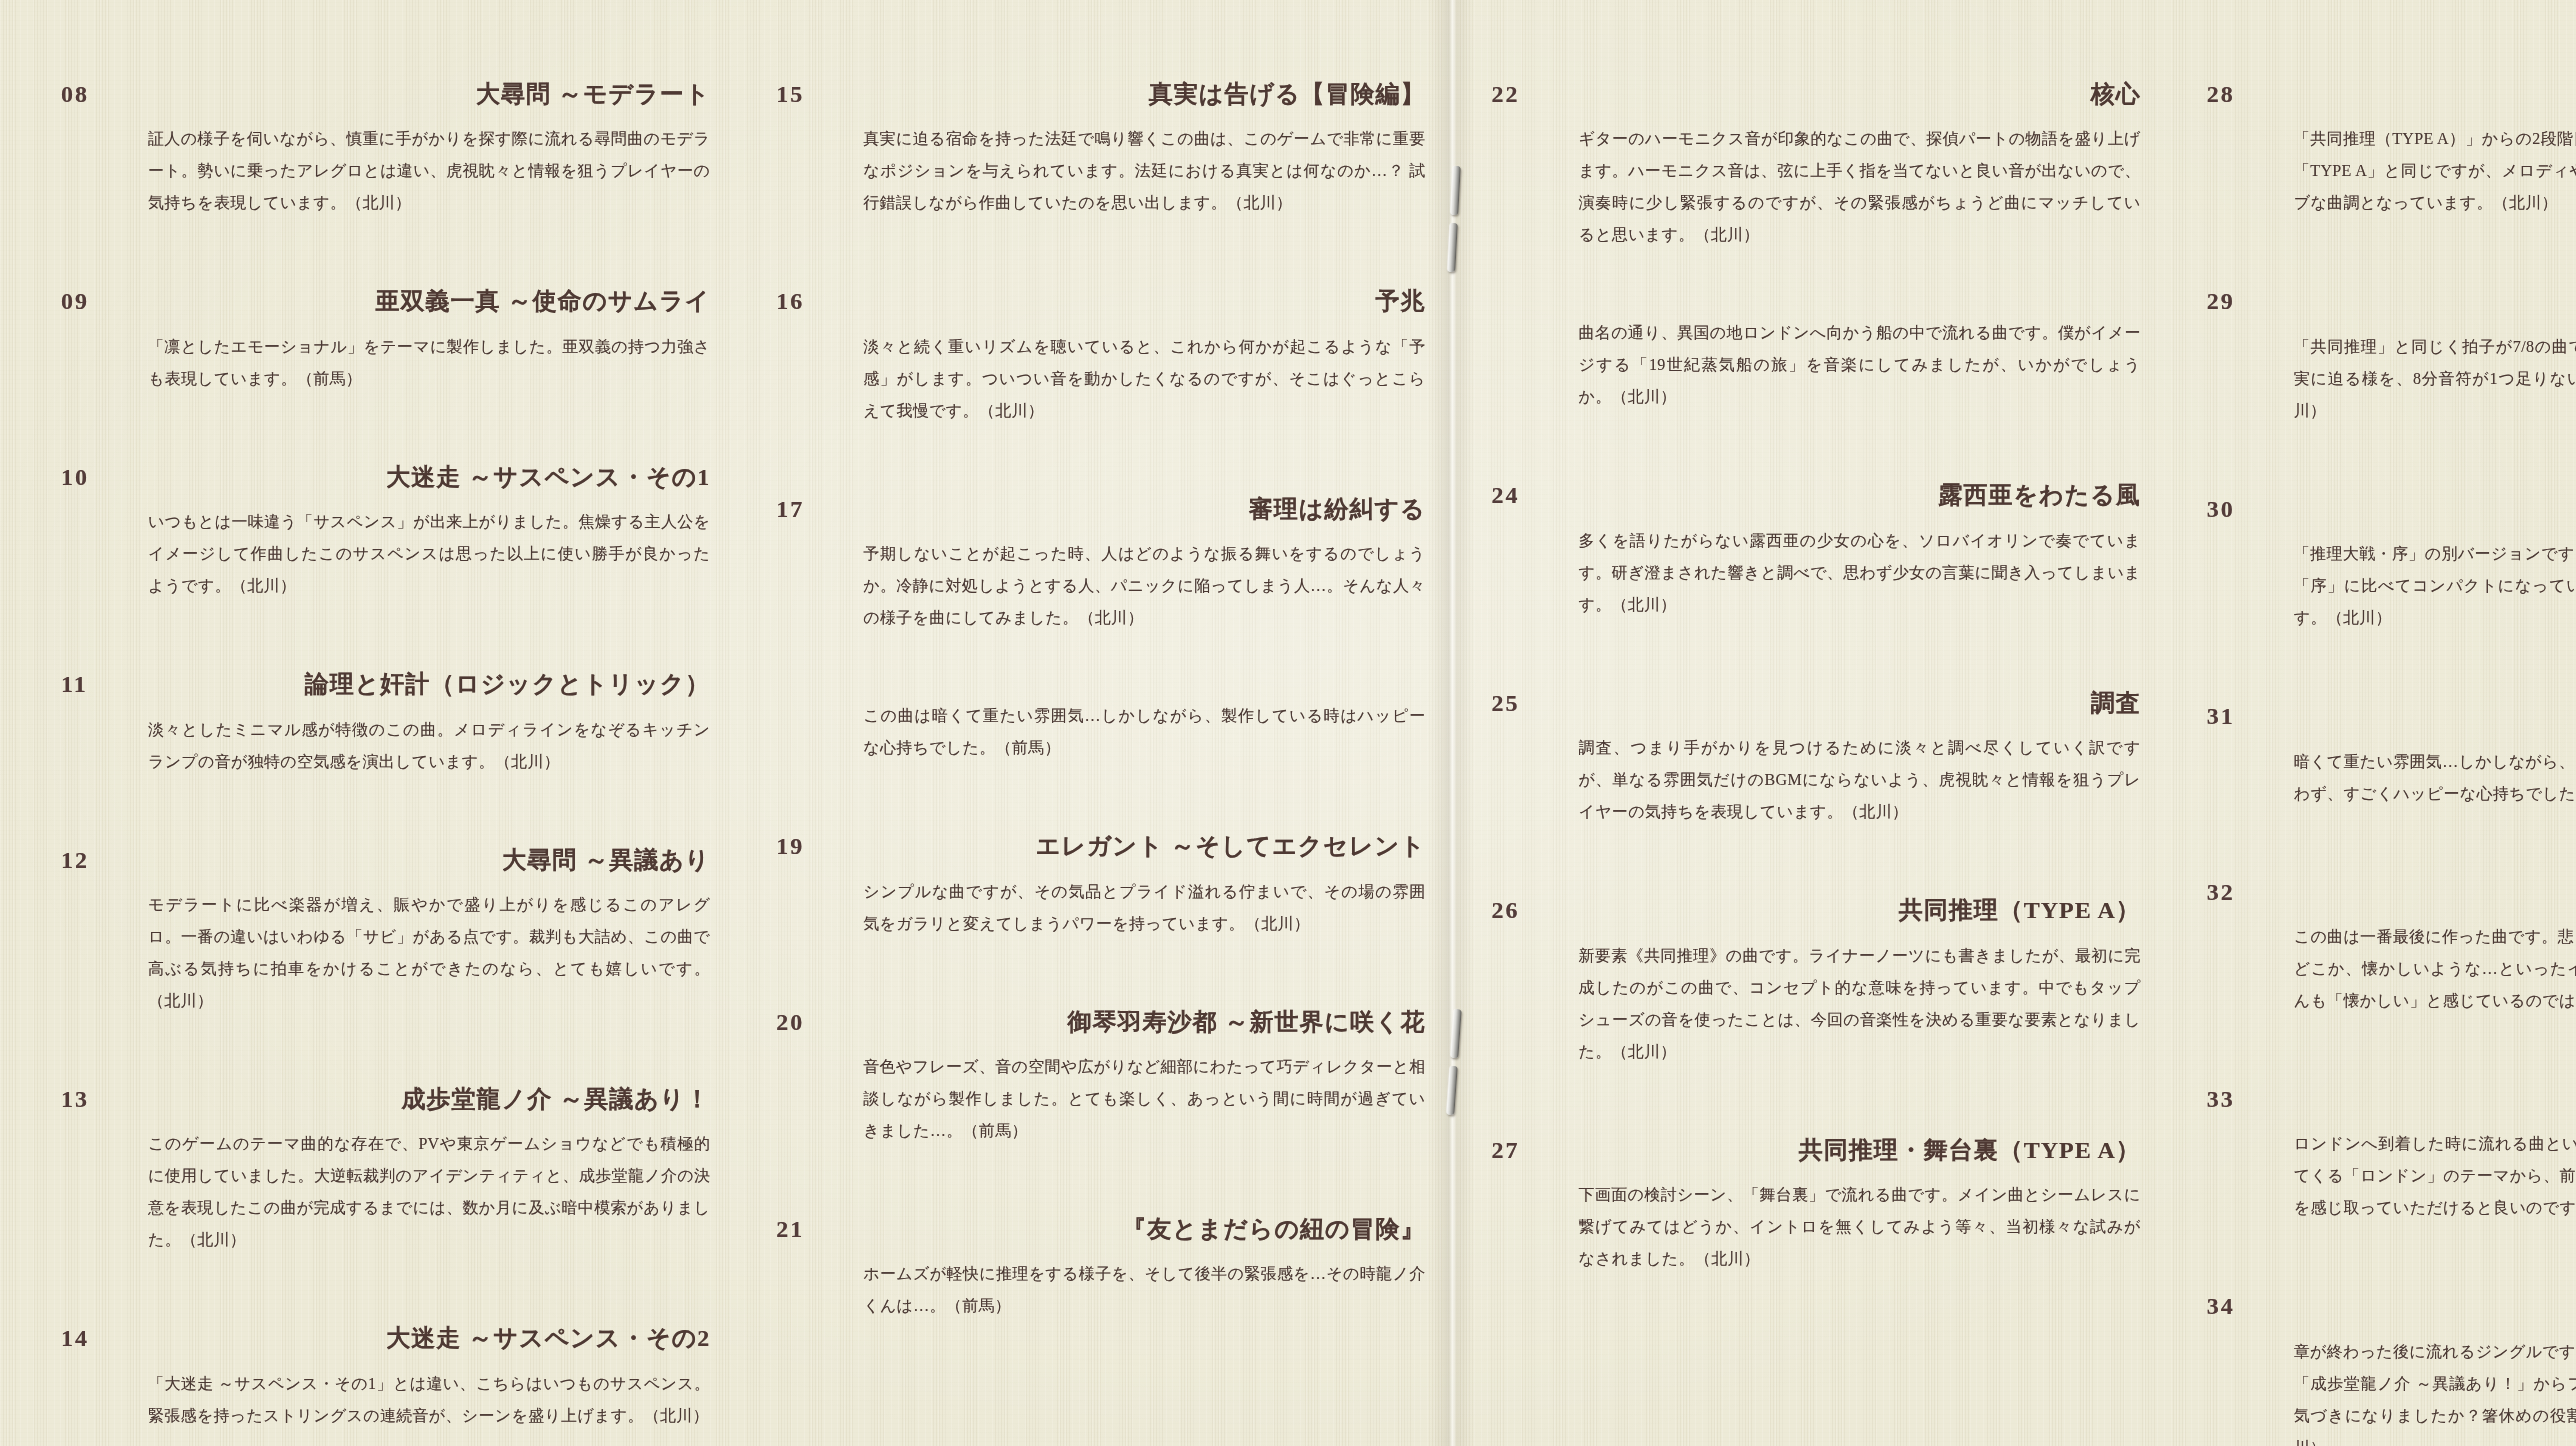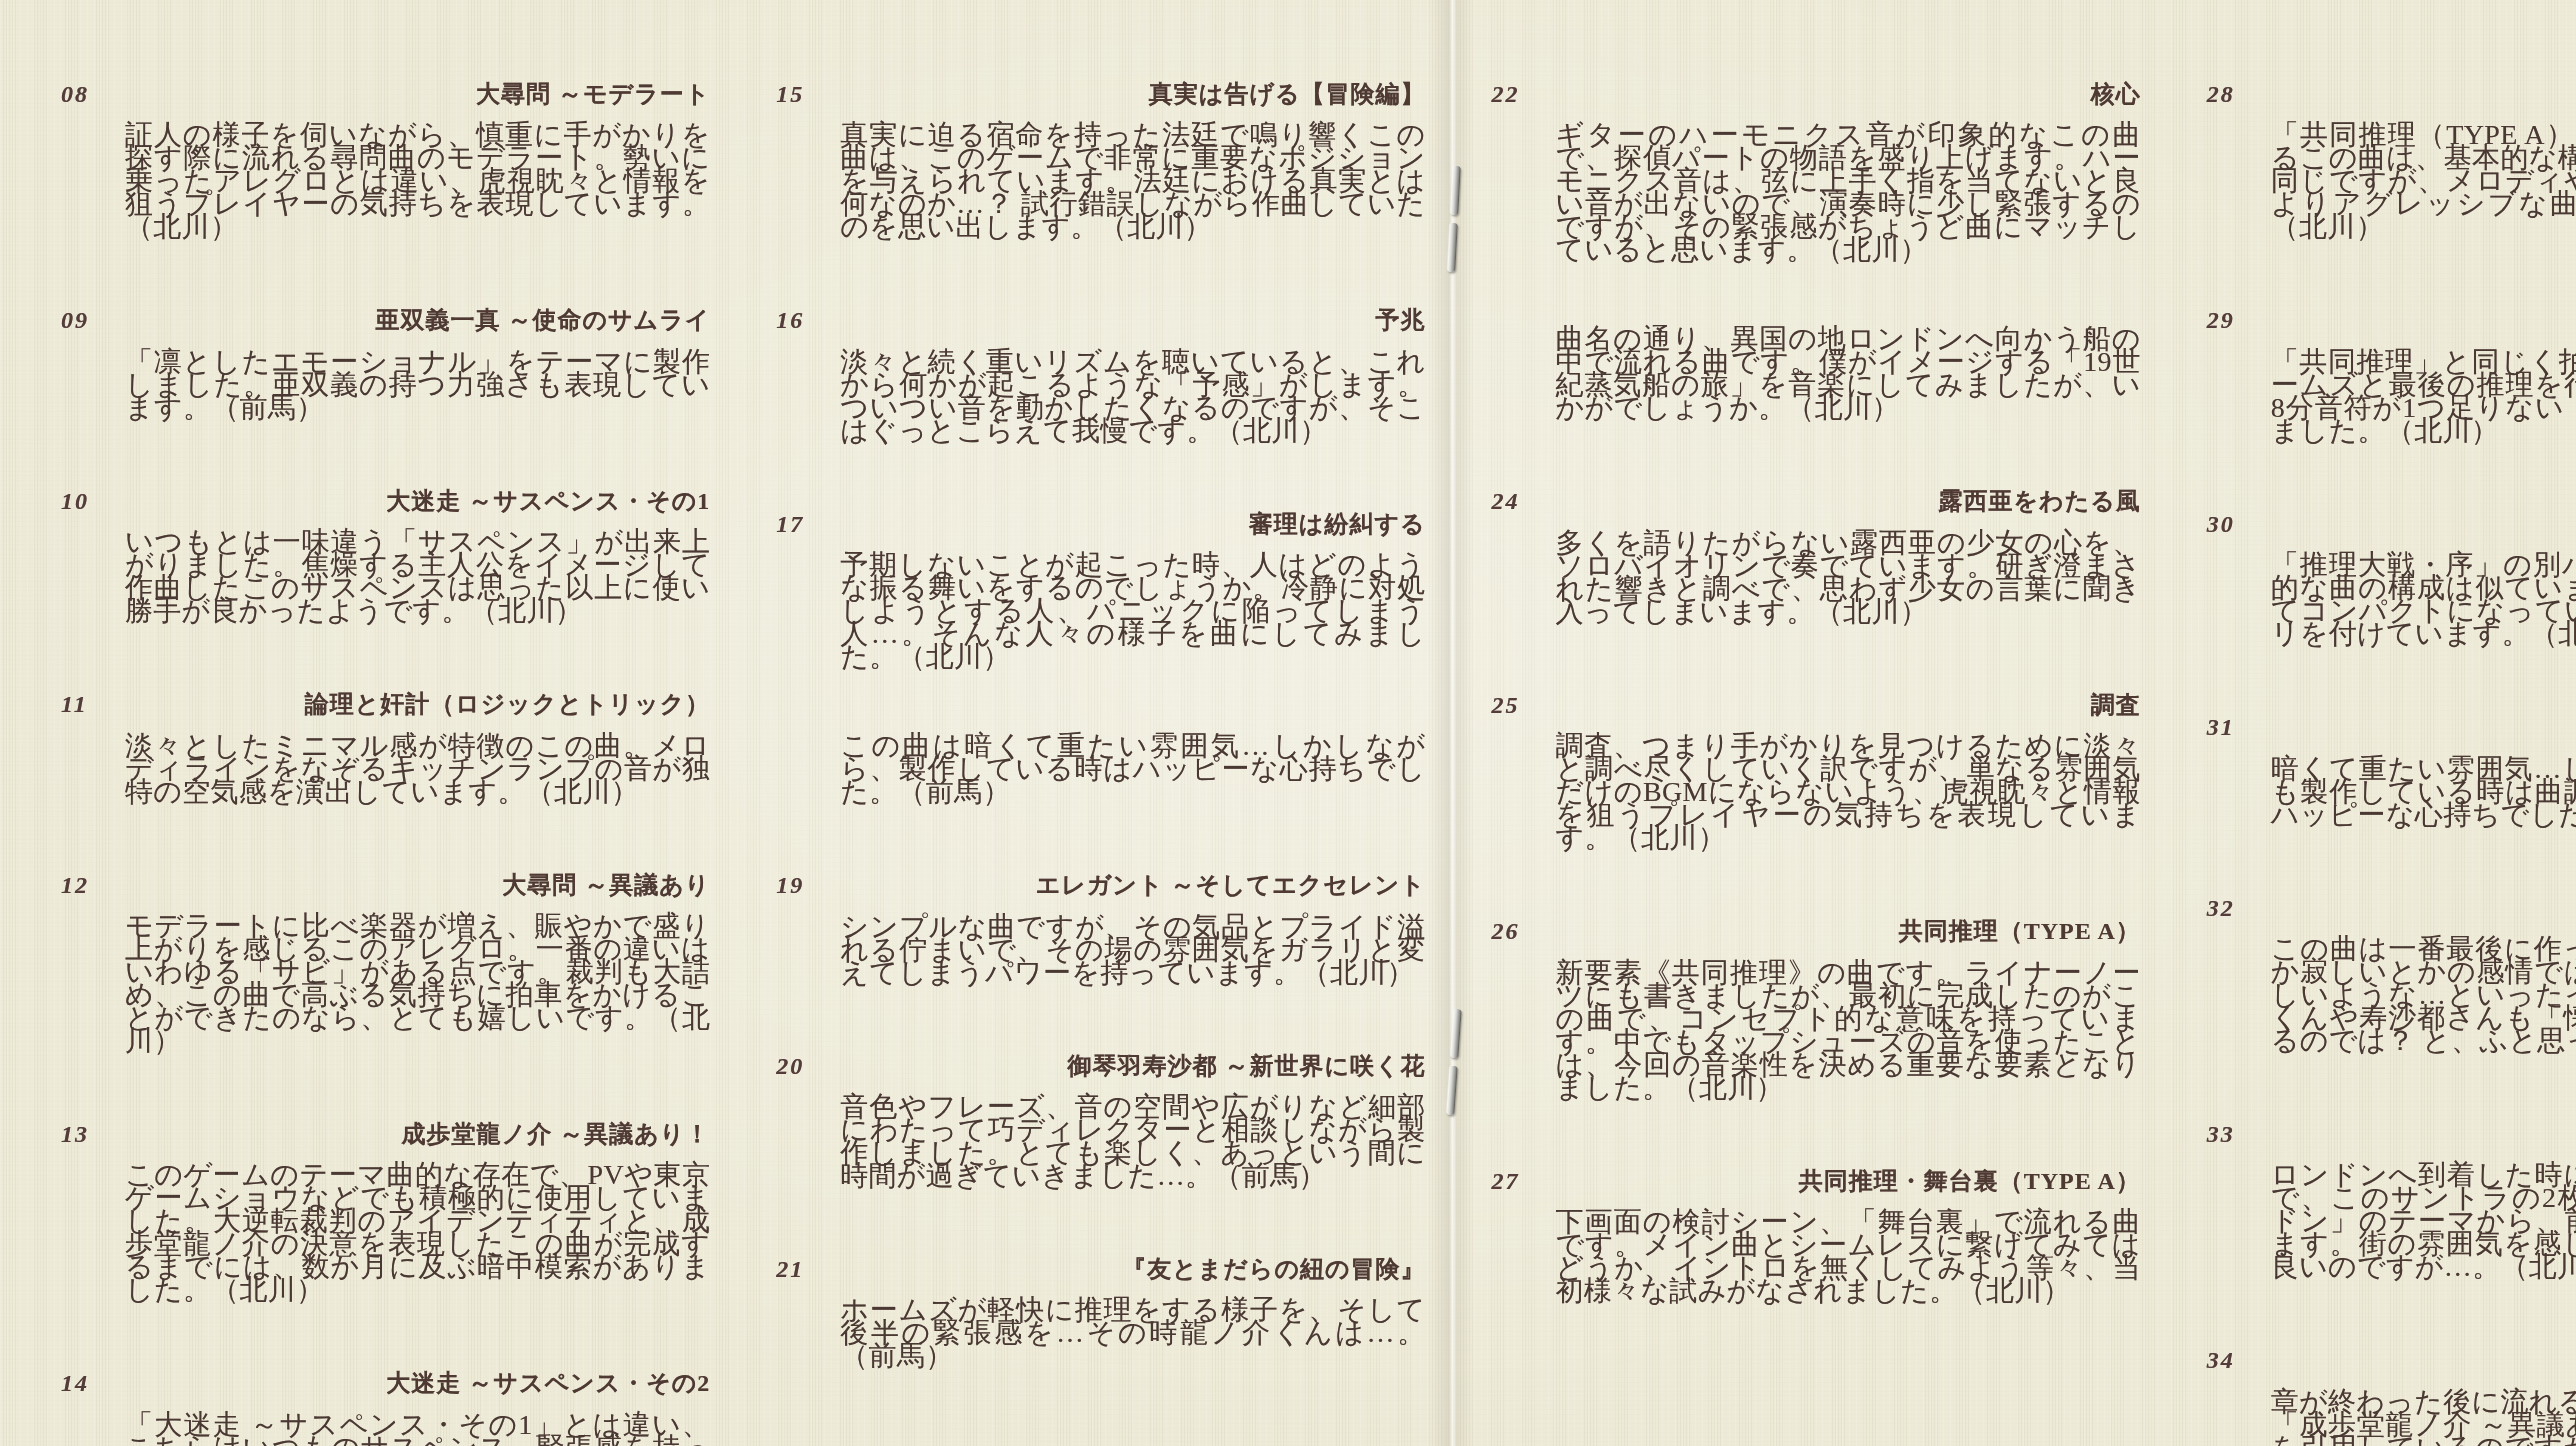--- a/index.html
+++ b/index.html
@@ -41,28 +41,27 @@
     color: #4e3933;
     text-shadow: 0 0 0.5px rgba(78,57,51,0.55);
     white-space: nowrap;
   }
   .entry-num {
     flex: 0 0 auto;
     width: 47px;
     margin-right: 16.5px;
     letter-spacing: 2.1px;
     color: #533c3a;
-    font-style: italic;
   }
   .entry-title { flex: 1 1 auto; min-width: 0; text-align: right; }
 
   .entry-body {
-    margin-left: 64px;
-    font-size: 28px;
-    line-height: 23px;
+    margin-left: 87px;
+    font-size: 16px;
+    line-height: 32px;
     letter-spacing: 0.3px;
     text-align: justify;
     text-shadow: 0 0 0.5px rgba(74,56,51,0.45);
     white-space: pre-line;
   }
 
   
   .fold {
     position: absolute; top: 0; left: 1430px;
     width: 43px; height: 100%;

